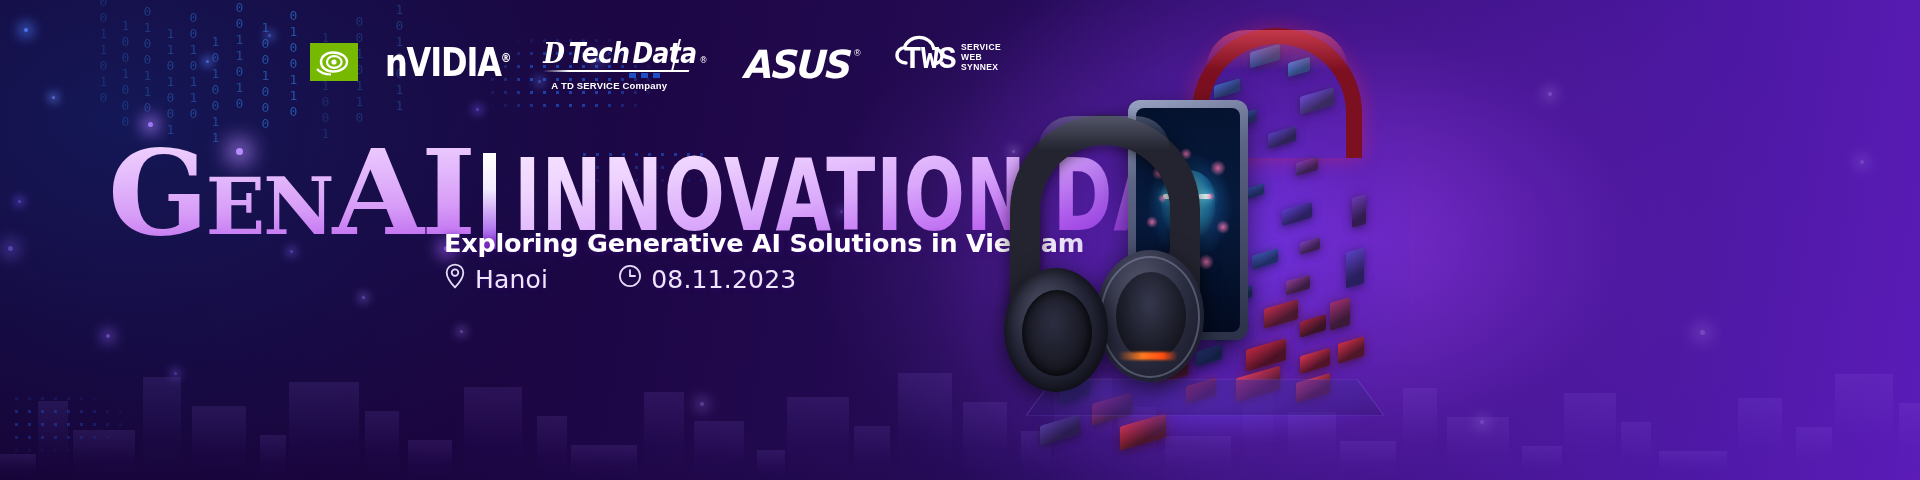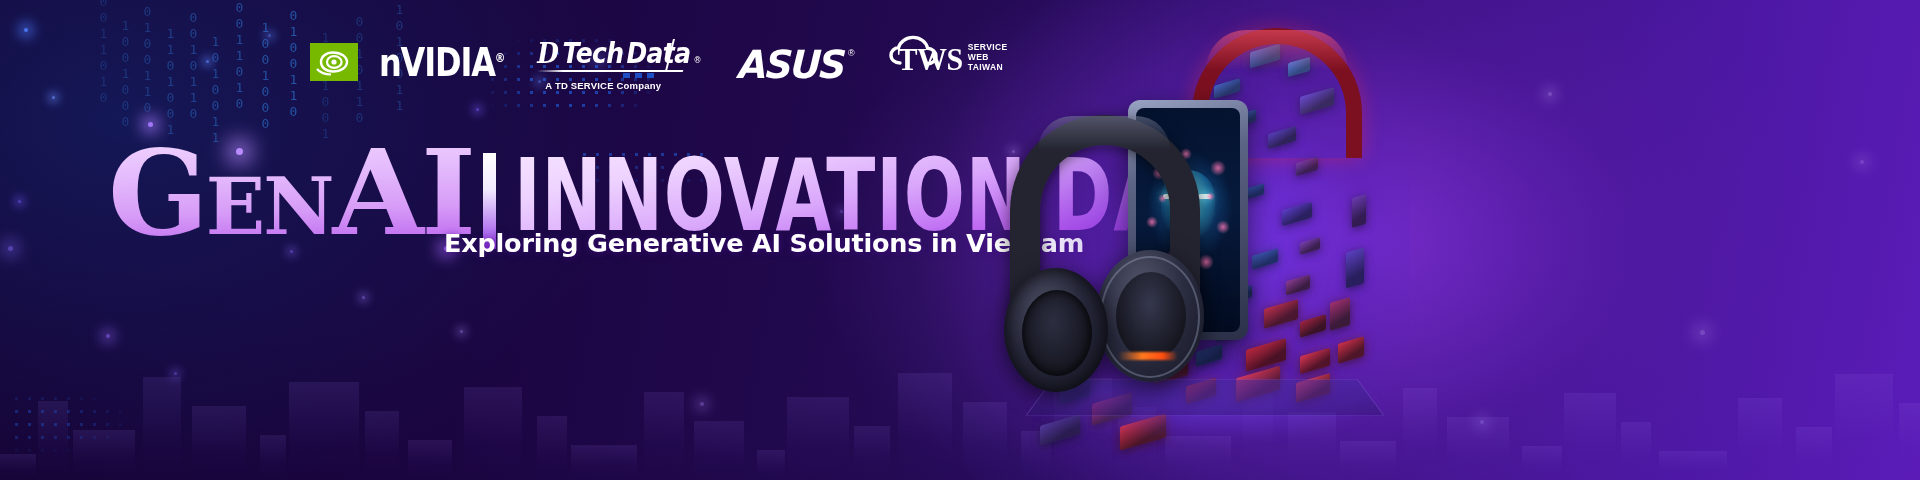--- a/index.html
+++ b/index.html
@@ -69,21 +69,21 @@
   .spark { position:absolute; border-radius:50%; pointer-events:none; }
 
   
   #logo-row {
     position:absolute; left:278px; top:38px;
     display:flex; align-items:flex-start; gap:0;
     height:58px;
   }
 
   
-  .nvidia { display:flex; align-items:center; gap:21px; height:42px; margin-top:3px;padding-left:32px; }
+  .nvidia { display:flex; align-items:center; gap:27px; height:42px; margin-top:3px;padding-left:32px; }
   .nv-eye {
     width:48px; height:38px; background:#76b900;
     display:flex; align-items:center; justify-content:center;
   }
   .nv-word {
     font-family:"DejaVu Sans", sans-serif;
     font-weight:700; font-size:33px; letter-spacing:-1.2px;
     color:#ffffff; line-height:1;
     transform:scaleY(1.18) scaleX(0.97);
     transform-origin:left center;
@@ -137,21 +137,21 @@
   .asus-reg {
     position:absolute; right:-12px; top:2px;
     font-size:9px; color:#fff; font-weight:400; font-style:normal;
   }
 
   
   .tws { margin-left:48px; margin-top:4px; display:flex; align-items:flex-end; gap:5px; }
   .tws-main { position:relative; display:flex; align-items:flex-end; }
   .tws-cloud { position:absolute; left:-3px; top:-15px; }
   .tws-word {
-    font-family:Liberation Serif, serif;
+    font-family:Liberation Mono, monospace;
     font-weight:700; font-size:30px; line-height:1;
     color:#ffffff; letter-spacing:-0.5px;
     padding-left:7px;
     transform:scaleY(1.02);
   }
   .tws-tag {
     font-family:"Liberation Sans", sans-serif;
     font-size:8.5px; font-weight:700; color:#ffffff;
     line-height:10px; letter-spacing:0.4px;
     margin-bottom:3px; white-space:nowrap;
@@ -470,35 +470,55 @@
         <span class="tws-cloud">
           <svg width="58" height="36" viewBox="0 0 58 36" aria-hidden="true">
             <path d="M12 33c-5.2 0-9-3.4-9-7.8 0-4 3.2-7.3 7.6-7.7C12.2 11.8 18 7.4 25 7.4c7.3 0 13.3 4.6 14.7 10.9 4.7.3 8.3 3.8 8.3 8 0 4.4-3.9 7.7-9 7.7" fill="none" stroke="#ffffff" stroke-width="3.4" stroke-linecap="round"></path>
           </svg>
         </span>
         <span class="tws-word">TWS</span>
       </div>
       <div class="tws-tag">
         <div>SERVICE</div>
         <div>WEB</div>
-        <div>TAIWAN</div>
+        <div>SYNNEX</div>
       </div>
     </div>
   </div>
 
   <div id="headline">
     <div class="genai"><span>G</span><span class="small">EN</span><span>AI</span></div>
     <div class="title-bar"></div>
     <div id="innov-wrap">
       <div class="innov">INNOVATION DAY</div>
     </div>
   </div>
 
   <div id="subtitle">Exploring Generative AI Solutions in Vietnam</div>
 
+  <div id="meta-row">
+    <div class="meta-item">
+      <span>
+        <svg width="22" height="26" viewBox="0 0 22 26" aria-hidden="true">
+          <path d="M11 1.6c-4.6 0-8.3 3.6-8.3 8.1 0 5.9 8.3 14.6 8.3 14.6s8.3-8.7 8.3-14.6c0-4.5-3.7-8.1-8.3-8.1z" fill="none" stroke="#e6dcfa" stroke-width="1.8"></path>
+          <circle cx="11" cy="9.6" r="3.3" fill="none" stroke="#e6dcfa" stroke-width="1.8"></circle>
+        </svg>
+      </span>
+      <span class="meta-text">Hanoi</span>
+    </div>
+    <div class="meta-item">
+      <span>
+        <svg width="24" height="24" viewBox="0 0 24 24" aria-hidden="true">
+          <circle cx="12" cy="12" r="10.1" fill="none" stroke="#e6dcfa" stroke-width="1.8"></circle>
+          <path d="M12 6.2V12h5" fill="none" stroke="#e6dcfa" stroke-width="1.8" stroke-linecap="round"></path>
+        </svg>
+      </span>
+      <span class="meta-text">08.11.2023</span>
+    </div>
+  </div>
 
   <div id="scene">
     <div id="scene-glow" class="s-el"></div>
     <div id="city-blocks">
         <div class="blk" style="left: 250px; top: 48px; width: 30px; height: 16px; background: linear-gradient(160deg, rgb(74, 106, 208) 0%, rgb(43, 63, 122) 70%); box-shadow: rgba(0, 0, 0, 0.45) 0px 2px 8px, rgba(74, 106, 208, 0.333) 0px 0px 10px; transform: skewY(-16deg);"></div>
         <div class="blk" style="left: 288px; top: 60px; width: 22px; height: 14px; background: linear-gradient(160deg, rgb(84, 120, 216) 0%, rgb(51, 73, 127) 70%); box-shadow: rgba(0, 0, 0, 0.45) 0px 2px 8px, rgba(84, 120, 216, 0.333) 0px 0px 10px; transform: skewY(-16deg);"></div>
         <div class="blk" style="left: 214px; top: 82px; width: 26px; height: 13px; background: linear-gradient(160deg, rgb(70, 99, 196) 0%, rgb(42, 58, 112) 70%); box-shadow: rgba(0, 0, 0, 0.45) 0px 2px 8px, rgba(70, 99, 196, 0.333) 0px 0px 10px; transform: skewY(-16deg);"></div>
         <div class="blk" style="left: 300px; top: 92px; width: 34px; height: 18px; background: linear-gradient(160deg, rgb(106, 74, 208) 0%, rgb(58, 42, 98) 70%); box-shadow: rgba(0, 0, 0, 0.45) 0px 2px 8px, rgba(106, 74, 208, 0.333) 0px 0px 10px; transform: skewY(-16deg);"></div>
         <div class="blk" style="left: 236px; top: 112px; width: 20px; height: 12px; background: linear-gradient(160deg, rgb(63, 89, 184) 0%, rgb(36, 49, 102) 70%); box-shadow: rgba(0, 0, 0, 0.45) 0px 2px 8px, rgba(63, 89, 184, 0.333) 0px 0px 10px; transform: skewY(-16deg);"></div>
         <div class="blk" style="left: 268px; top: 130px; width: 28px; height: 15px; background: linear-gradient(160deg, rgb(90, 63, 192) 0%, rgb(46, 35, 88) 70%); box-shadow: rgba(0, 0, 0, 0.45) 0px 2px 8px, rgba(90, 63, 192, 0.333) 0px 0px 10px; transform: skewY(-16deg);"></div>

